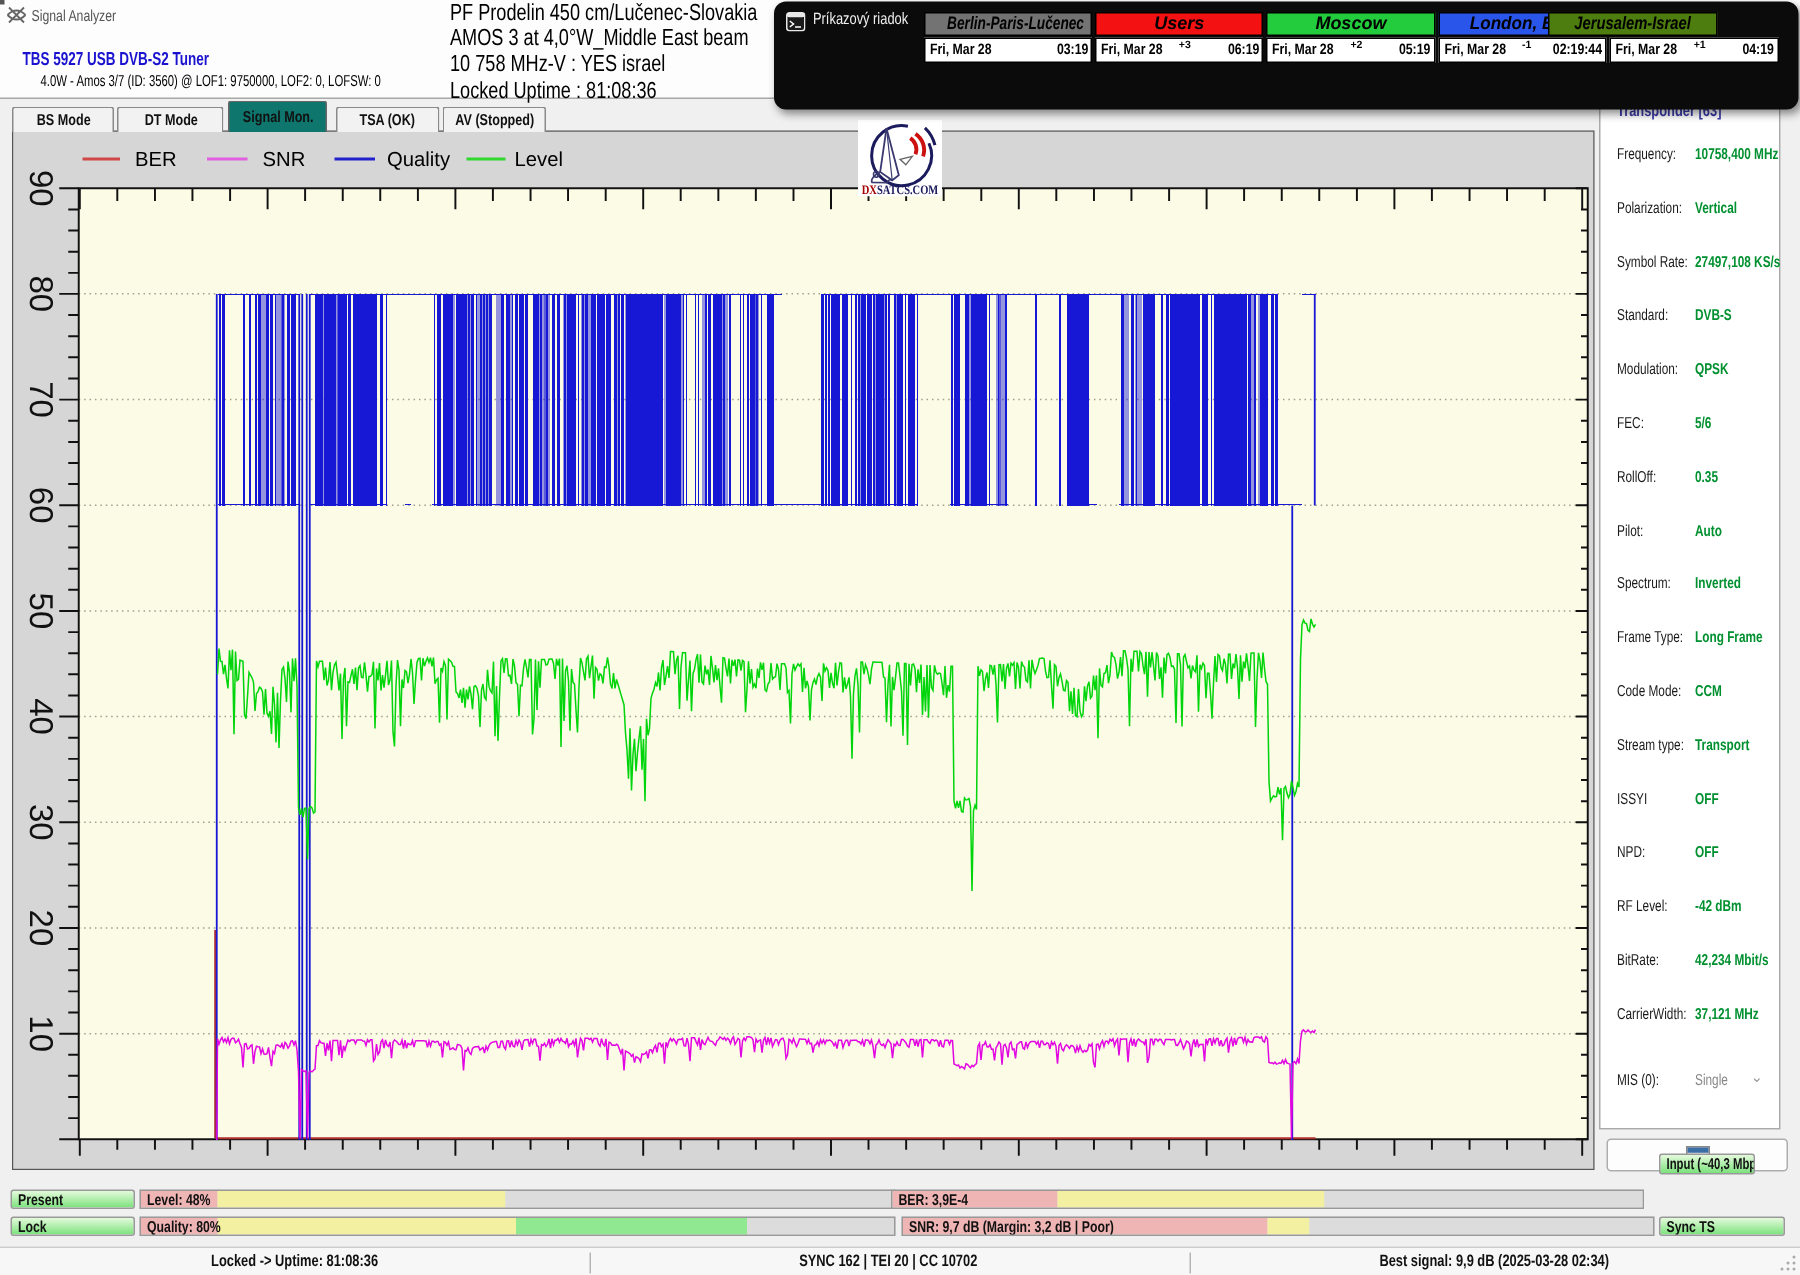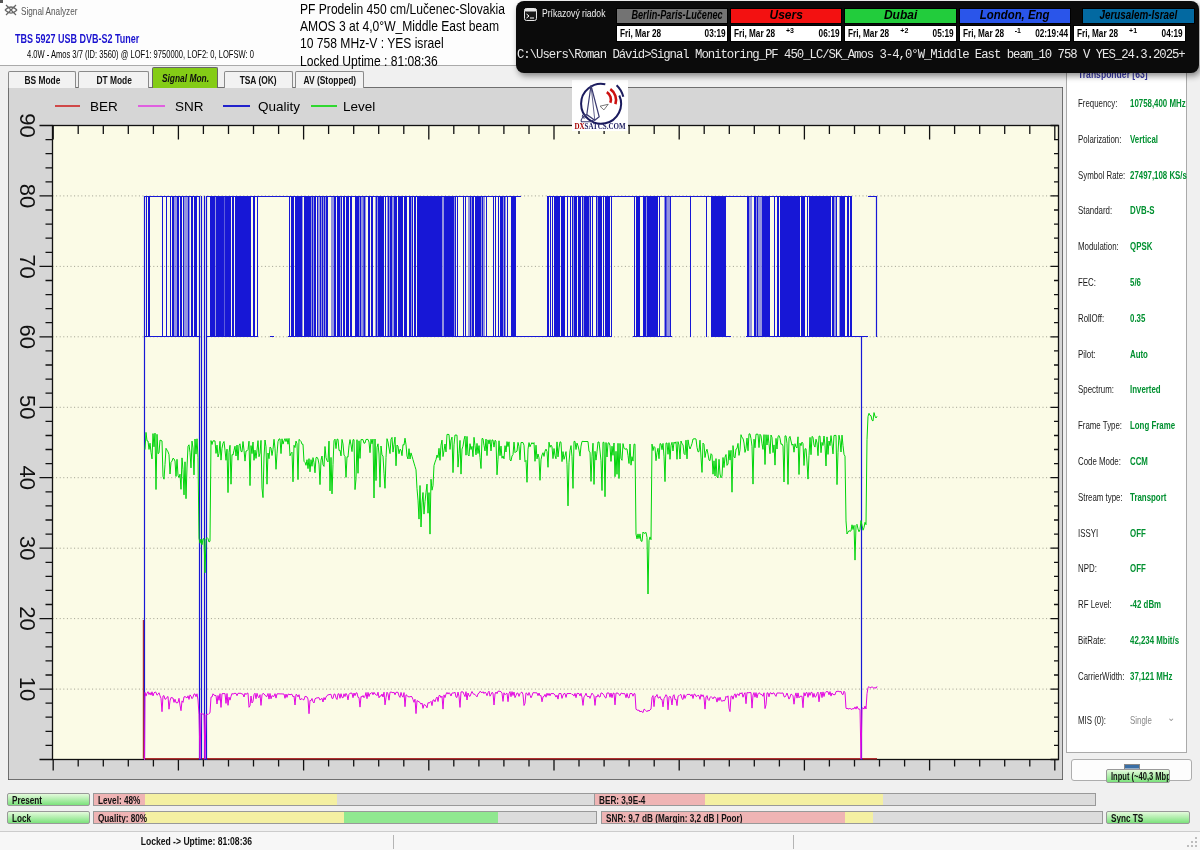--- a/index.html
+++ b/index.html
@@ -9,21 +9,21 @@
 .cx78 { display:inline-block; transform:scale(0.78,1); transform-origin:0 50%; white-space:nowrap; }
 .cx80 { display:inline-block; transform:scale(0.80,1); transform-origin:50% 50%; white-space:nowrap; }
 .ckhead { position:absolute; top:7.5px; width:112.6px; height:16px; border:1px solid #000;
   color:#000; font-weight:bold; font-style:italic; font-size:12px; text-align:center; line-height:13.5px; overflow:hidden; }
 .ckdate { position:absolute; top:25px; width:112.6px; height:16.5px; border:1px solid #000; background:#fff;
   color:#000; font-weight:bold; font-size:10px; }
 .ckd { position:absolute; top:0; line-height:15px; transform:scale(0.82,1); white-space:nowrap; }
 .cksup { position:absolute; left:55px; top:1px; font-size:7px; font-weight:bold; }
 .tab { position:absolute; background:#f2f2f2; border:1px solid #8a8a8a; border-bottom:none;
   border-radius:2px 2px 0 0; font-size:10.5px; font-weight:bold; color:#111; text-align:center; line-height:16px; }
-.tab.act { background:#84cc16; line-height:20px; border-color:#666;font-style:italic; }
+.tab.act { background:#0f766e; line-height:20px; border-color:#666; }
 .plab { position:absolute; left:11px; font-size:10.5px; color:#1a1a1a; transform:scale(0.75,1); transform-origin:0 50%; white-space:nowrap; }
 .pval { position:absolute; left:63px; font-size:10.5px; font-weight:bold; color:#009030; transform:scale(0.75,1); transform-origin:0 50%; white-space:nowrap; }
 .bar { position:absolute; height:13.5px; border:1px solid #999; background:#dcdcdc; overflow:hidden; }
 .barlab { position:absolute; left:4px; top:0.5px; font-size:10.5px; font-weight:bold; color:#111; line-height:12.5px; white-space:nowrap; transform:scale(0.78,1); transform-origin:0 50%; }
 .gbtn { position:absolute; border:1px solid #999; border-radius:2px;
   background:linear-gradient(#e4fadc,#7ce27c); font-size:10.5px; font-weight:bold; color:#111;
   line-height:12px; padding-left:4px; white-space:nowrap; overflow:hidden; }
 .sbar { position:absolute; top:3.5px; font-size:11px; font-weight:bold; color:#111; text-align:center; }
 </style></head>
 <body>
@@ -201,46 +201,45 @@
 </svg>
 </div>
 
 <div class="abs" style="left:516px;top:1px;width:683px;height:72px;background:#0b0b0b;border-radius:8px;box-shadow:2px 3px 6px rgba(0,0,0,0.45)">
 <svg style="position:absolute;left:8px;top:7px" width="13" height="13" viewBox="0 0 13 13">
 <rect x="0.5" y="0.5" width="12" height="12" rx="2" fill="#1a1a1a" stroke="#e8e8e8"></rect>
 <rect x="0.5" y="0.5" width="12" height="3" rx="1.5" fill="#e8e8e8"></rect>
 <path d="M2.5,6 L5,8 2.5,10 M6,10 H10" stroke="#fff" stroke-width="1" fill="none"></path>
 </svg>
 <div style="position:absolute;left:26px;top:6px;font-size:11px;color:#f0f0f0"><span class="cx78">Príkazový riadok</span></div>
-<div style="position:absolute;left:1px;top:47px;width:680px;font-family:'Liberation Mono',monospace;font-size:12.3px;letter-spacing:-1.02px;color:#e8e8e8;white-space:nowrap">C:\Users\Roman Dávid&gt;Signal Monitoring_PF 450_LC/SK_Amos 3-4,0°W_Middle East beam_10 758 V YES_24.3.2025+</div>
 </div>
 <div class="ckhead" style="left:615.5px;background:#737373"><span style="display:inline-block;transform:scale(0.76,1);transform-origin:50% 50%;white-space:nowrap">Berlin-Paris-Lučenec</span></div>
 <div class="ckdate" style="left:615.5px">
     <span class="ckd" style="left:3px;transform-origin:0 50%">Fri, Mar 28</span>
     <span class="ckd" style="right:2px;transform-origin:100% 50%">03:19</span>
   </div>
 <div class="ckhead" style="left:729.9px;background:#f31111"><span style="display:inline-block;transform:scale(1.0,1);transform-origin:50% 50%;white-space:nowrap">Users</span></div>
 <div class="ckdate" style="left:729.9px">
     <span class="ckd" style="left:3px;transform-origin:0 50%">Fri, Mar 28</span>
     <span class="cksup">+3</span>
     <span class="ckd" style="right:2px;transform-origin:100% 50%">06:19</span>
   </div>
-<div class="ckhead" style="left:844.3px;background:#22cc3c"><span style="display:inline-block;transform:scale(1.0,1);transform-origin:50% 50%;white-space:nowrap">Dubai</span></div>
+<div class="ckhead" style="left:844.3px;background:#22cc3c"><span style="display:inline-block;transform:scale(1.0,1);transform-origin:50% 50%;white-space:nowrap">Moscow</span></div>
 <div class="ckdate" style="left:844.3px">
     <span class="ckd" style="left:3px;transform-origin:0 50%">Fri, Mar 28</span>
     <span class="cksup">+2</span>
     <span class="ckd" style="right:2px;transform-origin:100% 50%">05:19</span>
   </div>
 <div class="ckhead" style="left:958.7px;background:#2a55ea"><span style="display:inline-block;transform:scale(0.95,1);transform-origin:50% 50%;white-space:nowrap">London, Eng</span></div>
 <div class="ckdate" style="left:958.7px">
     <span class="ckd" style="left:3px;transform-origin:0 50%">Fri, Mar 28</span>
     <span class="cksup">-1</span>
     <span class="ckd" style="right:2px;transform-origin:100% 50%">02:19:44</span>
   </div>
-<div class="ckhead" style="left:1082px;background:#0369a1"><span style="display:inline-block;transform:scale(0.82,1);transform-origin:50% 50%;white-space:nowrap">Jerusalem-Israel</span></div>
+<div class="ckhead" style="left:1032px;background:#4d7c0f"><span style="display:inline-block;transform:scale(0.82,1);transform-origin:50% 50%;white-space:nowrap">Jerusalem-Israel</span></div>
 <div class="ckdate" style="left:1073.1px">
     <span class="ckd" style="left:3px;transform-origin:0 50%">Fri, Mar 28</span>
     <span class="cksup">+1</span>
     <span class="ckd" style="right:2px;transform-origin:100% 50%">04:19</span>
   </div>
 <div class="tab" style="left:8px;top:70.5px;width:68.3px;height:17px"><span class="cx80">BS Mode</span></div>
 <div class="tab" style="left:78.3px;top:70.5px;width:71px;height:17px"><span class="cx80">DT Mode</span></div>
 <div class="tab act" style="left:151.7px;top:66.5px;width:66.6px;height:21px"><span class="cx80">Signal Mon.</span></div>
 <div class="tab" style="left:224px;top:70.5px;width:68.7px;height:17px"><span class="cx80">TSA (OK)</span></div>
 <div class="tab" style="left:295px;top:70.5px;width:69.3px;height:17px"><span class="cx80">AV (Stopped)</span></div>
@@ -272,20 +271,22 @@
     <div style="position:absolute;left:0px;top:0;width:243px;height:100%;background:#efb4b4"></div>
     <div style="position:absolute;left:243px;top:0;width:28px;height:100%;background:#f4f0a2"></div>
     <div style="position:absolute;left:271px;top:0;width:231px;height:100%;background:#dcdcdc"></div>
     <div class="barlab">SNR: 9,7 dB (Margin: 3,2 dB | Poor)</div>
   </div>
 
 <div class="abs" style="left:0;top:830.5px;width:1200px;height:19.5px;background:#f7f7f7;border-top:1px solid #ccc">
 <div style="position:absolute;left:392.5px;top:3px;height:14px;width:1px;background:#b5b5b5"></div>
 <div style="position:absolute;left:792.5px;top:3px;height:14px;width:1px;background:#b5b5b5"></div>
 <div class="sbar" style="left:0;width:392px"><span class="cx78" style="transform-origin:50% 50%">Locked -&gt; Uptime: 81:08:36</span></div>
+<div class="sbar" style="left:393px;width:399px"><span class="cx78" style="transform-origin:50% 50%">SYNC 162 | TEI 20 | CC 10702</span></div>
+<div class="sbar" style="left:793px;width:407px"><span class="cx78" style="transform-origin:50% 50%">Best signal: 9,9 dB (2025-03-28 02:34)</span></div>
 <svg style="position:absolute;right:2px;bottom:2px" width="12" height="12" viewBox="0 0 12 12">
 <g fill="#aaa">
         <circle cx="10" cy="2" r="1"></circle>
         <circle cx="10" cy="6" r="1"></circle>
         <circle cx="10" cy="10" r="1"></circle>
 <circle cx="6" cy="6" r="1"></circle>
         <circle cx="6" cy="10" r="1"></circle>
         <circle cx="2" cy="10" r="1"></circle>
       </g>
 </svg>

